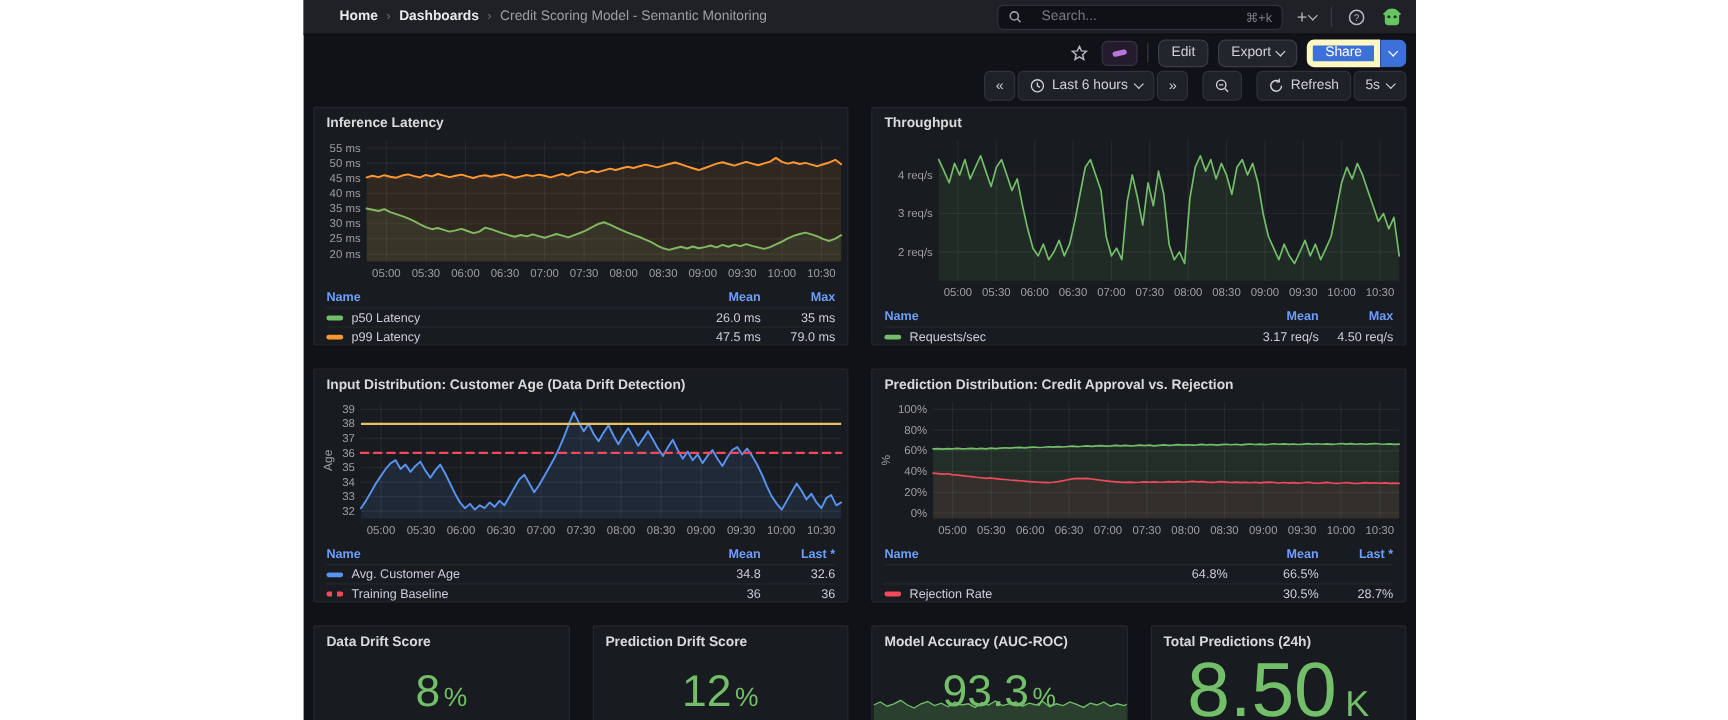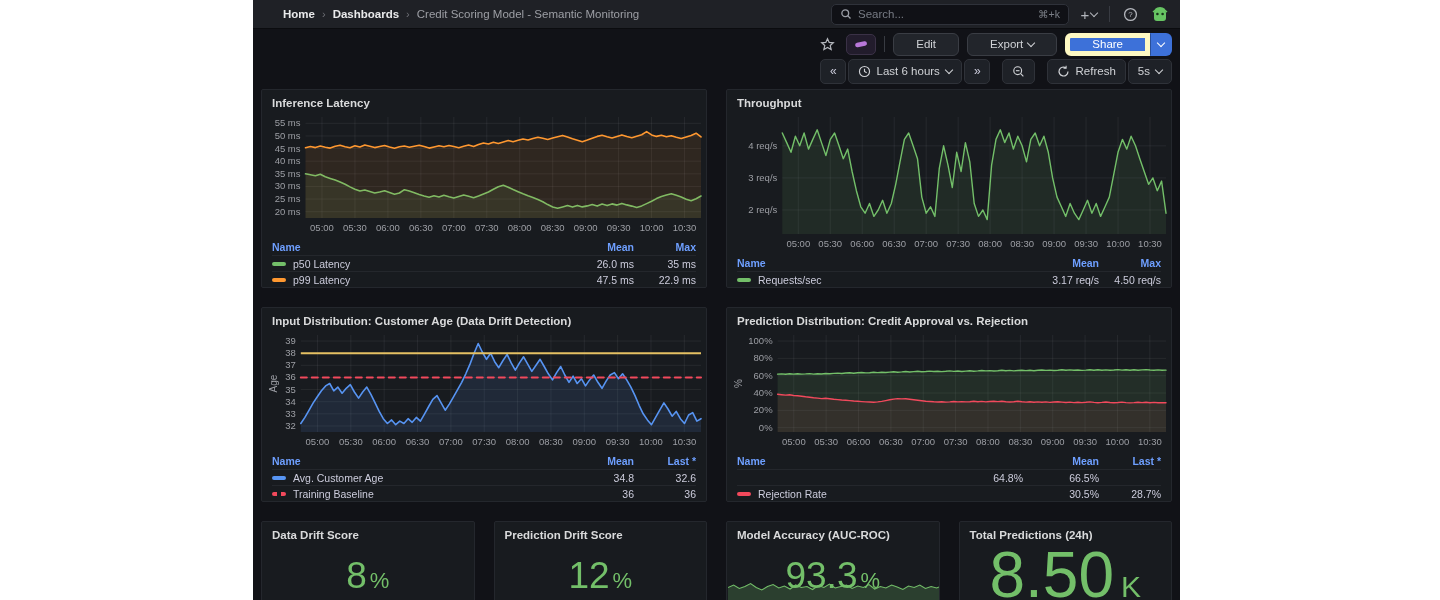--- a/index.html
+++ b/index.html
@@ -10,35 +10,35 @@
 
   
   .navbar { height:29px; flex:0 0 29px; background:#1f2126; border-bottom:1px solid #0b0c0f;
             display:flex; align-items:center; padding:0 10px; }
   .crumbs { display:flex; align-items:center; gap:7px; font-size:11.5px;padding-left:20px; }
   .crumb { color:#e9eaeb; font-weight:700; cursor:pointer; }
   .crumb.current { color:#9d9fa5; font-weight:400; }
   .crumb-sep { color:#6e7076; font-size:11px; }
   .nav-right { margin-left:auto; display:flex; align-items:center; gap:9px; }
   .search { width:238px; height:21px; background:#101116; border:1px solid #2f323a;
-            border-radius:5px; display:flex; align-items:center; padding:0 8px; gap:6px; color:#7b7f87;justify-content:space-between; }
+            border-radius:5px; display:flex; align-items:center; padding:0 8px; gap:16px; color:#7b7f87;justify-content:space-between; }
   .search input { flex:1; background:transparent; border:none; outline:none; color:#ccccdc; font-size:11.5px; font-family:inherit; }
   .search input::placeholder { color:#777b84; }
   .kbd-hint { font-size:10.5px; color:#7b7f87; white-space:nowrap; }
   .icon-btn { display:inline-flex; align-items:center; justify-content:center; gap:2px;
               height:22px; min-width:22px; color:#b4b7bd; cursor:pointer; background:transparent; border:none; }
   .vdiv { width:1px; height:16px; background:#383b42; }
   .avatar { width:20px; height:20px; display:inline-flex; cursor:pointer; }
   .chev { width:6px; height:6px; border-right:1.5px solid currentColor; border-bottom:1.5px solid currentColor;
           display:inline-block; transform:rotate(45deg); margin-top:-3px; }
 
   
   .actions-row { height:27px; flex:0 0 27px; display:flex; align-items:center; justify-content:flex-end;
                  gap:8px; padding:3px 8px 0; }
-  .btn { display:inline-flex; align-items:center; gap:5px; height:23px; padding:0 22px; border-radius:6px;
+  .btn { display:inline-flex; align-items:center; gap:5px; height:23px; padding:0 10px; border-radius:6px;
          background:#22252b; border:1px solid #3a3d44; color:#d0d2d6; font-size:11.5px; cursor:pointer; font-family:inherit; }
   .btn-split { display:inline-flex; }
   .btn.primary { background:#3d71d9; border:5px solid #fef9c3; color:#ffffff; border-radius:6px 0 0 6px; }
   .btn.primary-caret { background:#3d71d9; border:1px solid #3d71d9; border-left:1px solid rgba(0,0,0,0.35);
                        color:#fff; border-radius:0 6px 6px 0; padding:0 6px; height:23px;
                        display:inline-flex; align-items:center; cursor:pointer; }
   .assist-btn { width:30px; height:21px; border-radius:5px; background:#221c2c; border:1px solid #3a3146;
                 display:inline-flex; align-items:center; justify-content:center; cursor:pointer; }
 
   
@@ -250,21 +250,21 @@
             </span>
             <span class="num">26.0 ms</span>
             <span class="num">35 ms</span>
           </div>
           <div class="lg-row">
             <span class="lg-name">
               <span class="swatch" style="--sc: #ff9830;"></span>
               <span>p99 Latency</span>
             </span>
             <span class="num">47.5 ms</span>
-            <span class="num">22.9 ms</span>
+            <span class="num">79.0 ms</span>
           </div>
         </div>
       </section>
 
       <section class="panel span2">
         <h2 class="p-title">Throughput</h2>
         <div class="plot"><svg width="439" height="140">
               <line x1="49.300000000000004" y1="98.95890410958904" x2="433" y2="98.95890410958904" stroke="rgba(204,204,220,0.08)"></line>
               <text x="44.300000000000004" y="101.95890410958904" text-anchor="end" fill="#9d9fa5" font-size="9.5">2 req/s</text>
               <line x1="49.300000000000004" y1="66.9041095890411" x2="433" y2="66.9041095890411" stroke="rgba(204,204,220,0.08)"></line>

